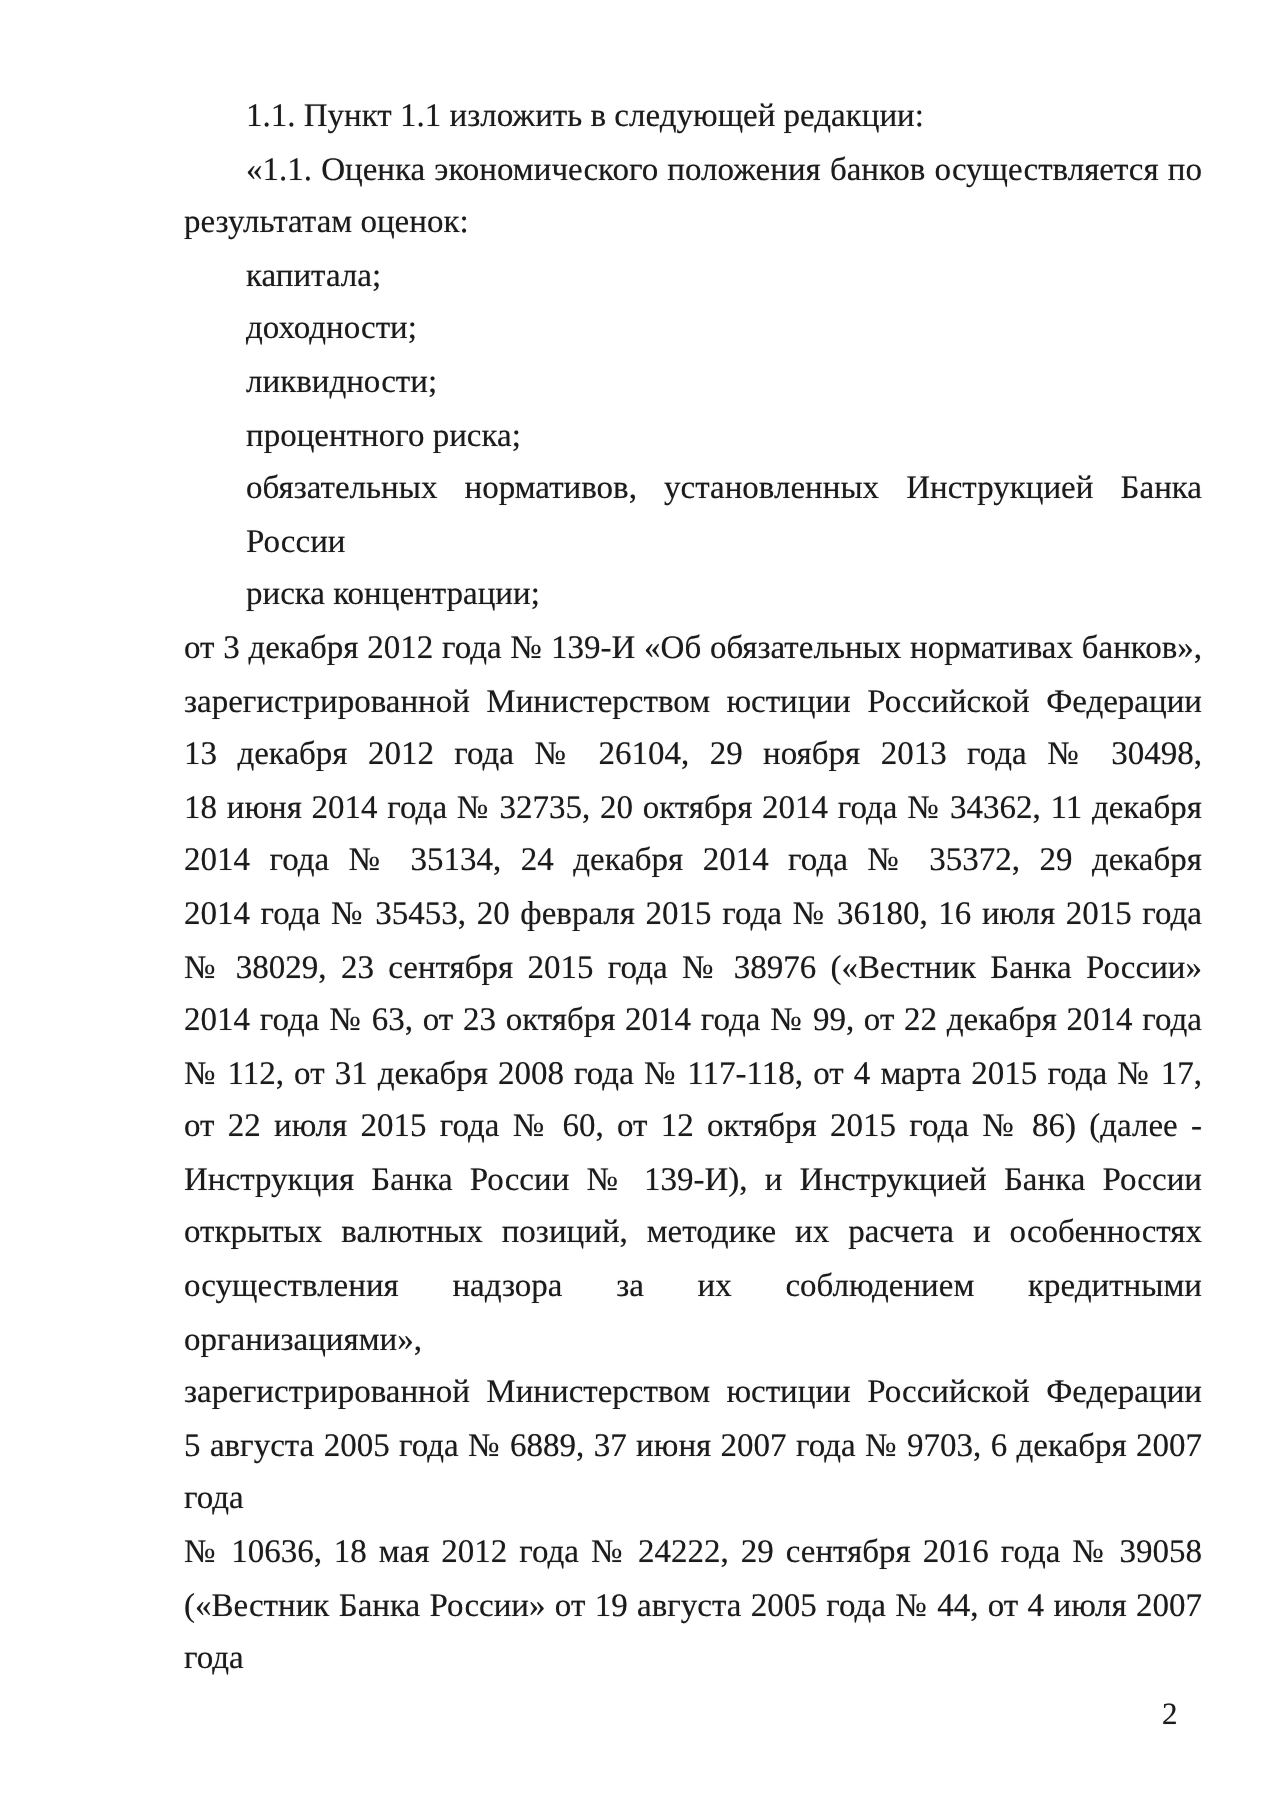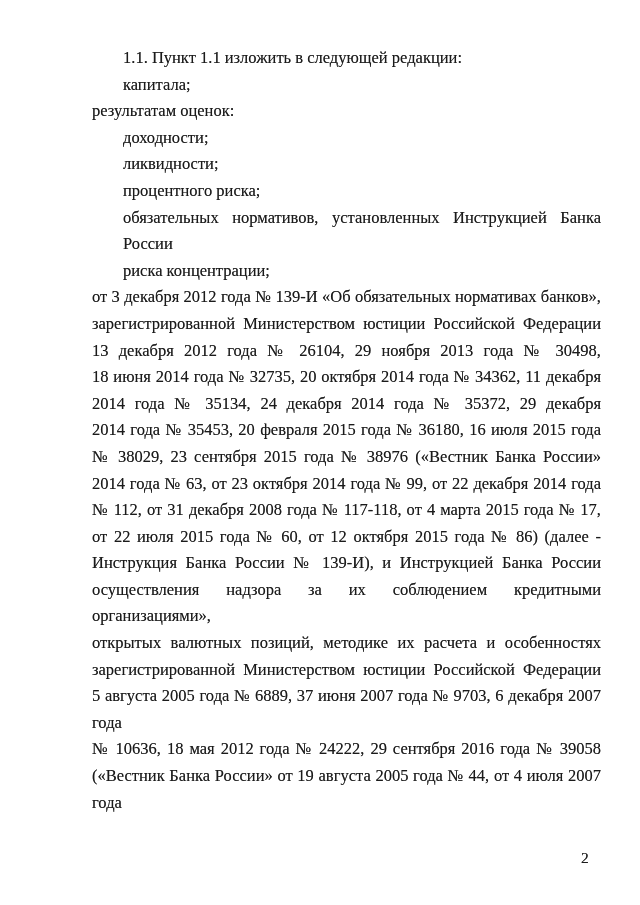--- a/index.html
+++ b/index.html
@@ -44,39 +44,40 @@
     font-size: 15.5px;
     text-shadow: 0 0 0.4px rgba(20,20,20,0.55);
   }
 </style>
 </head>
 <body>
 
 <div class="page">
   <div class="text-block">
       <div class="line indent">1.1. Пункт 1.1 изложить в следующей редакции:</div>
+      <div class="line indent justify">«1.1. Оценка экономического положения банков осуществляется по</div>
+      <div class="line">результатам оценок:</div>
       <div class="line indent">капитала;</div>
-      <div class="line">результатам оценок:</div>
       <div class="line indent">доходности;</div>
       <div class="line indent">ликвидности;</div>
       <div class="line indent">процентного риска;</div>
       <div class="line indent justify">обязательных нормативов, установленных Инструкцией Банка России</div>
       <div class="line indent">риска концентрации;</div>
       <div class="line justify">от 3 декабря 2012 года № 139-И «Об обязательных нормативах банков»,</div>
       <div class="line justify">зарегистрированной Министерством юстиции Российской Федерации</div>
       <div class="line justify">13 декабря 2012 года № 26104, 29 ноября 2013 года № 30498,</div>
       <div class="line justify">18 июня 2014 года № 32735, 20 октября 2014 года № 34362, 11 декабря</div>
       <div class="line justify">2014 года № 35134, 24 декабря 2014 года № 35372, 29 декабря</div>
       <div class="line justify">2014 года № 35453, 20 февраля 2015 года № 36180, 16 июля 2015 года</div>
       <div class="line justify">№ 38029, 23 сентября 2015 года № 38976 («Вестник Банка России»</div>
       <div class="line justify">2014 года № 63, от 23 октября 2014 года № 99, от 22 декабря 2014 года</div>
       <div class="line justify">№ 112, от 31 декабря 2008 года № 117-118, от 4 марта 2015 года № 17,</div>
       <div class="line justify">от 22 июля 2015 года № 60, от 12 октября 2015 года № 86) (далее -</div>
       <div class="line justify">Инструкция Банка России № 139-И), и Инструкцией Банка России</div>
+      <div class="line justify">открытых валютных позиций, методике их расчета и особенностях</div>
       <div class="line justify">осуществления надзора за их соблюдением кредитными организациями»,</div>
-      <div class="line justify">открытых валютных позиций, методике их расчета и особенностях</div>
       <div class="line justify">зарегистрированной Министерством юстиции Российской Федерации</div>
       <div class="line justify">5 августа 2005 года № 6889, 37 июня 2007 года № 9703, 6 декабря 2007 года</div>
       <div class="line justify">№ 10636, 18 мая 2012 года № 24222, 29 сентября 2016 года № 39058</div>
       <div class="line justify">(«Вестник Банка России» от 19 августа 2005 года № 44, от 4 июля 2007 года</div>
     </div>
   <div class="page-number">2</div>
 </div>
 
 </body></html>

